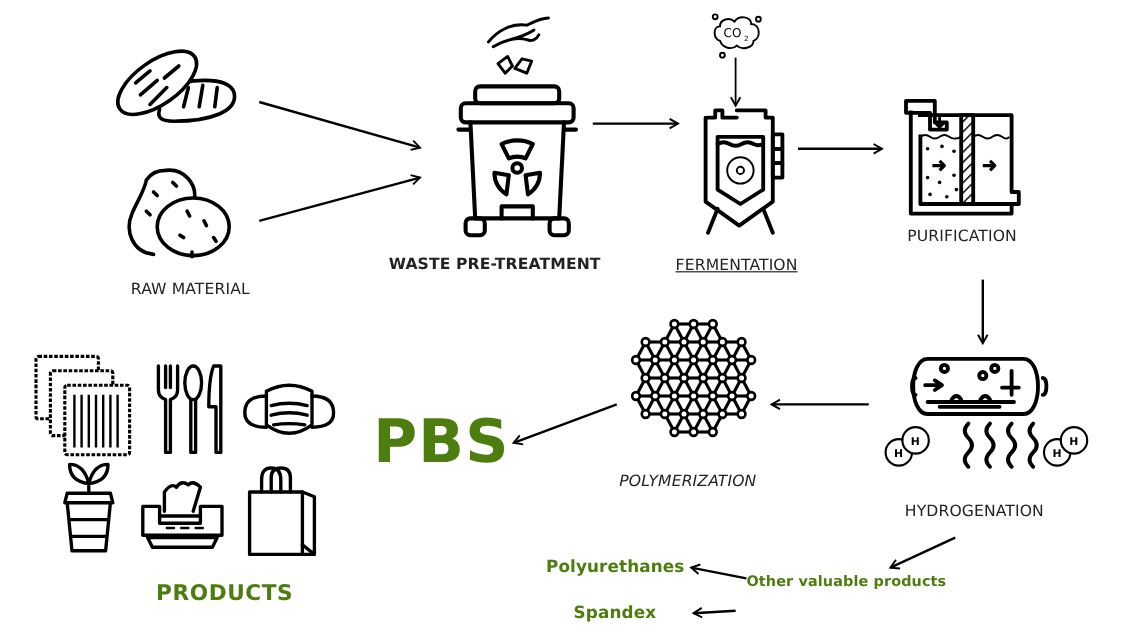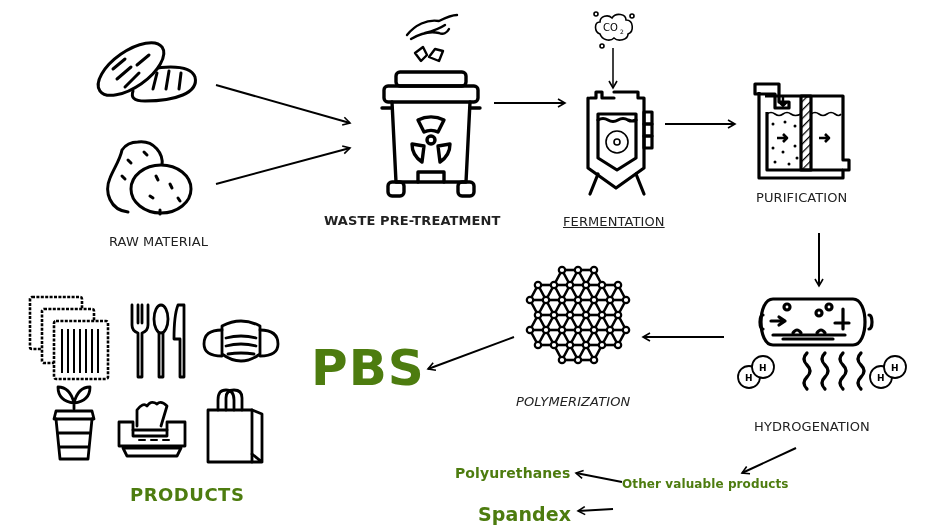--- a/index.html
+++ b/index.html
@@ -341,13 +341,13 @@
   <g fill="none" stroke="#000" stroke-width="2.8" stroke-linecap="round" stroke-linejoin="round">
     <path d="M12 22 v-10 q0 -10 8 -10 q8 0 8 10 v10 M20 22 v-12 q0 -8 8 -8 q8 0 8 8 v12"></path>
     <rect x="2" y="22" width="44" height="52"></rect>
     <path d="M46 22 l10 4 v48 h-10 M46 66 l10 8"></path>
   </g>
 </svg>
 <div class="label bold" style="left:89px;top:484px;font-size:18px;letter-spacing:0.5px;margin-left:41px;">PRODUCTS</div>
 
 <div class="label bold" style="left:622px;top:474px;font-size:12px;line-height:20px;text-align:right;width:122px;">Other valuable products</div>
 <div class="label bold" style="left:455px;top:465px;font-size:14px;">Polyurethanes</div>
-<div class="label bold" style="left:478px;top:503px;font-size:19px;">Spandex</div>
+<div class="label bold" style="left:478px;top:503px;font-size:14px;">Spandex</div>
 
 </body></html>

